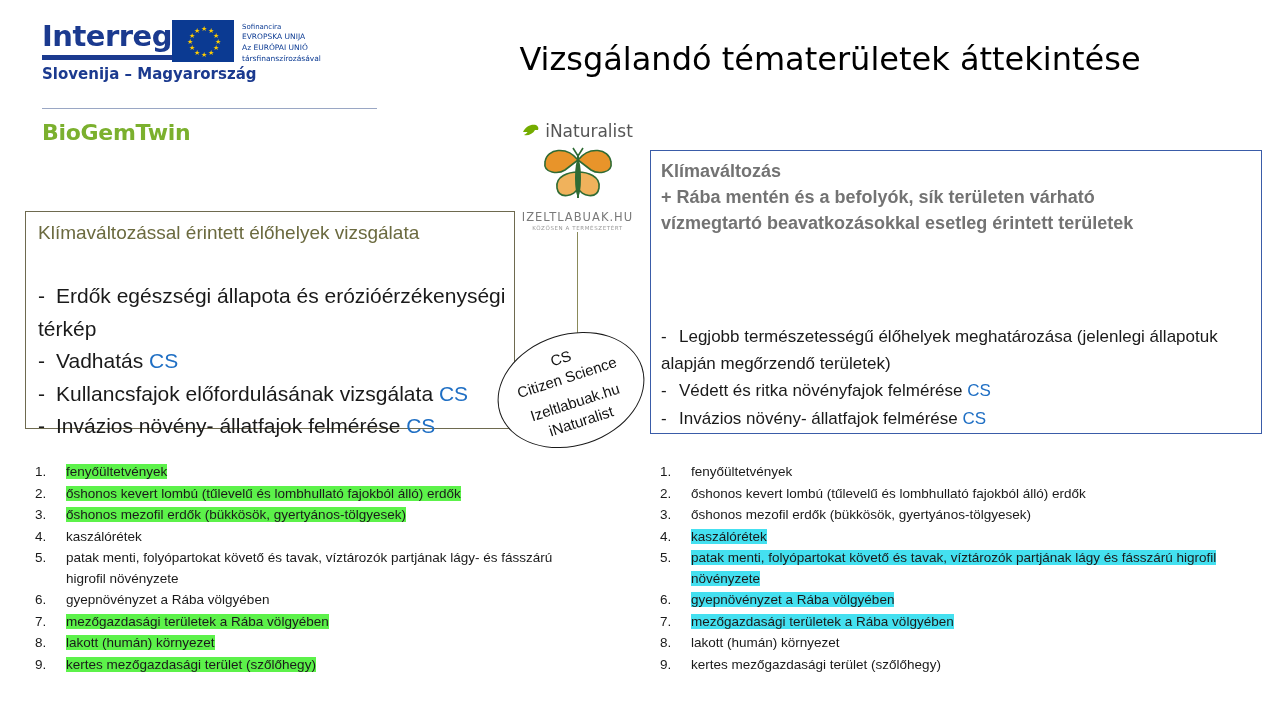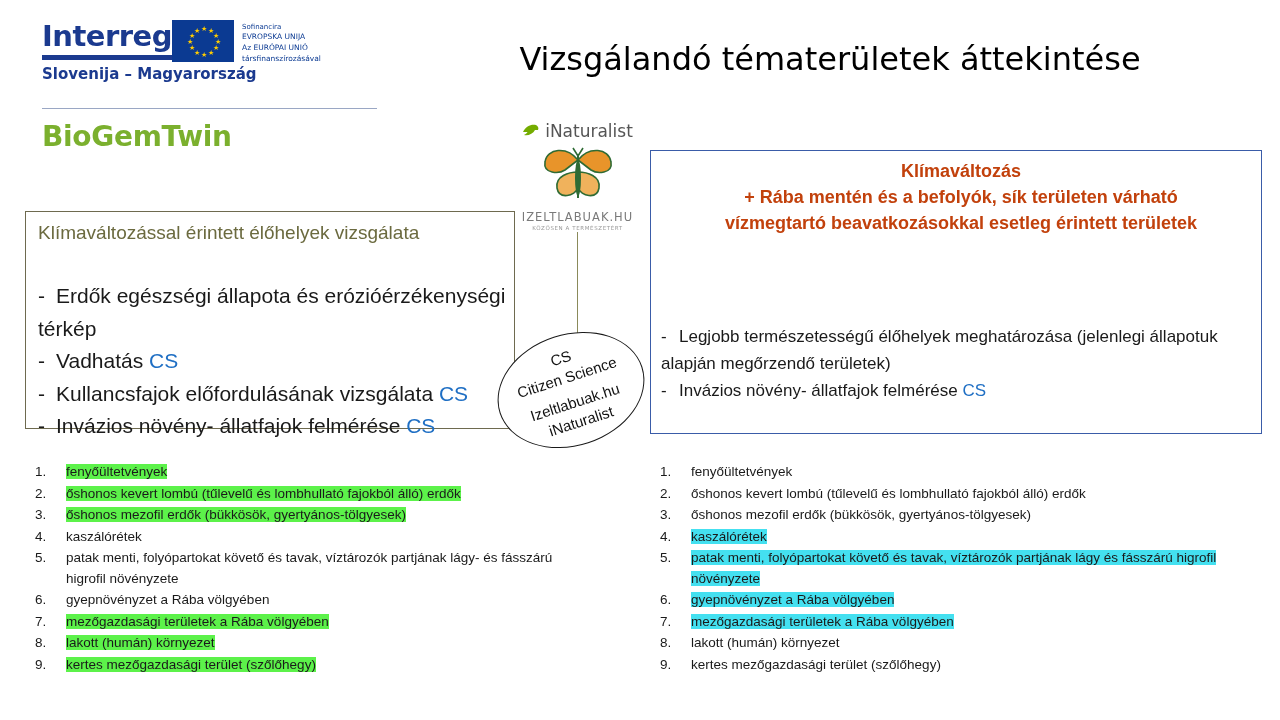--- a/index.html
+++ b/index.html
@@ -50,21 +50,21 @@
     top: 86px;
     width: 335px;
     height: 1px;
     background: #9aa7c4;
   }
   #biogem {
     position: absolute;
     left: 0;
     top: 98px;
     font-family: "DejaVu Sans", sans-serif;
-    font-size: 28px;
+    font-size: 22px;
     font-weight: bold;
     color: #7bb02e;
     letter-spacing: -0.3px;
   }
 
   
   #eu-block {
     position: absolute;
     left: 172px;
     top: 20px;
@@ -147,23 +147,22 @@
     border: 1px solid #3a5ca8;
     box-sizing: border-box;
   }
   #right-head {
     position: absolute;
     left: 661px;
     top: 158px;
     width: 600px;
     font-size: 18px;
     font-weight: bold;
-    color: #c2410c;
+    color: #737373;
     line-height: 1.45;
-    text-align: center;
   }
   #right-list {
     position: absolute;
     left: 661px;
     top: 278px;
     width: 600px;
     font-size: 17px;
     line-height: 1.6;
     color: #1a1a1a;
     margin-top: 45px;
@@ -352,20 +351,21 @@
 </div>
 
 <div id="right-box"></div>
 <div id="right-head">
   <div>Klímaváltozás</div>
   <div>+ Rába mentén és a befolyók, sík területen várható</div>
   <div>vízmegtartó beavatkozásokkal esetleg érintett területek</div>
 </div>
 <div id="right-list">
   <div class="row"><span class="dash">-</span><span>Legjobb természetességű élőhelyek meghatározása (jelenlegi állapotuk alapján megőrzendő területek)</span><span class="cs"></span></div>
+  <div class="row"><span class="dash">-</span><span>Védett és ritka növényfajok felmérése </span><span class="cs">CS</span></div>
   <div class="row"><span class="dash">-</span><span>Invázios növény- állatfajok felmérése </span><span class="cs">CS</span></div>
 </div>
 
 <div id="cs-circle">
   <div class="big">CS</div>
   <div>Citizen Science</div>
   <div style="height:6px;"></div>
   <div>Izeltlabuak.hu</div>
   <div>iNaturalist</div>
 </div>

